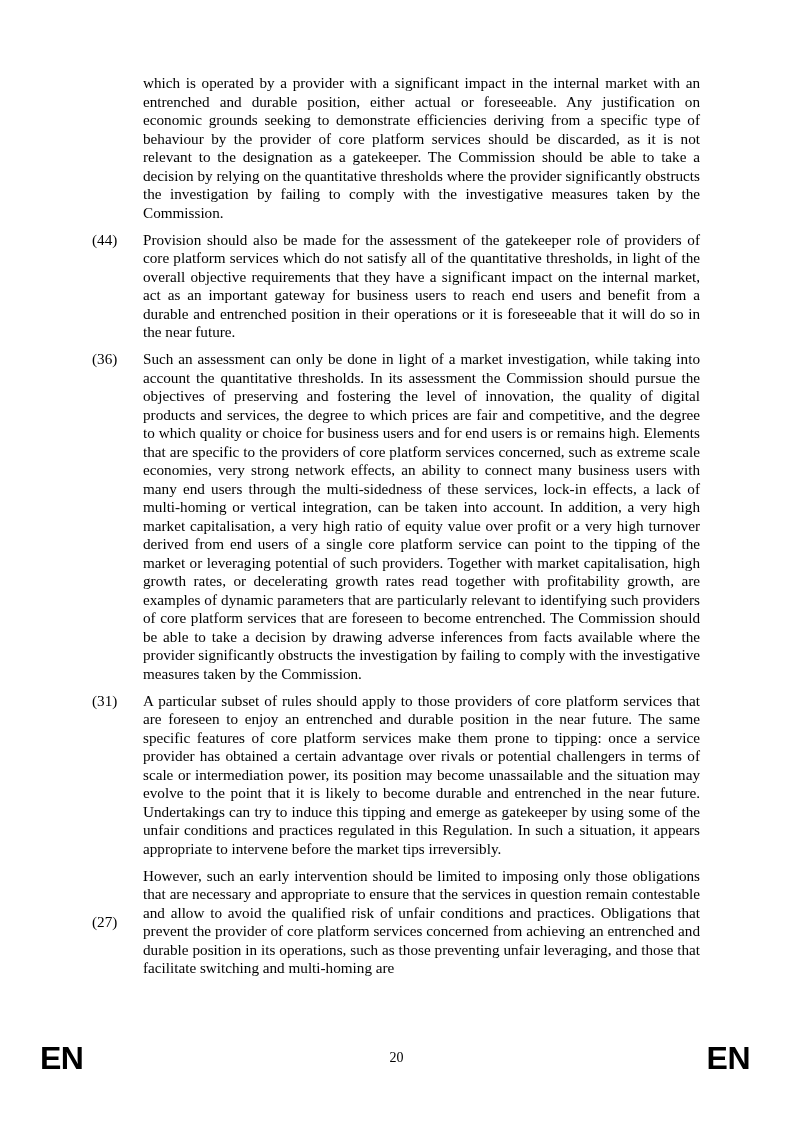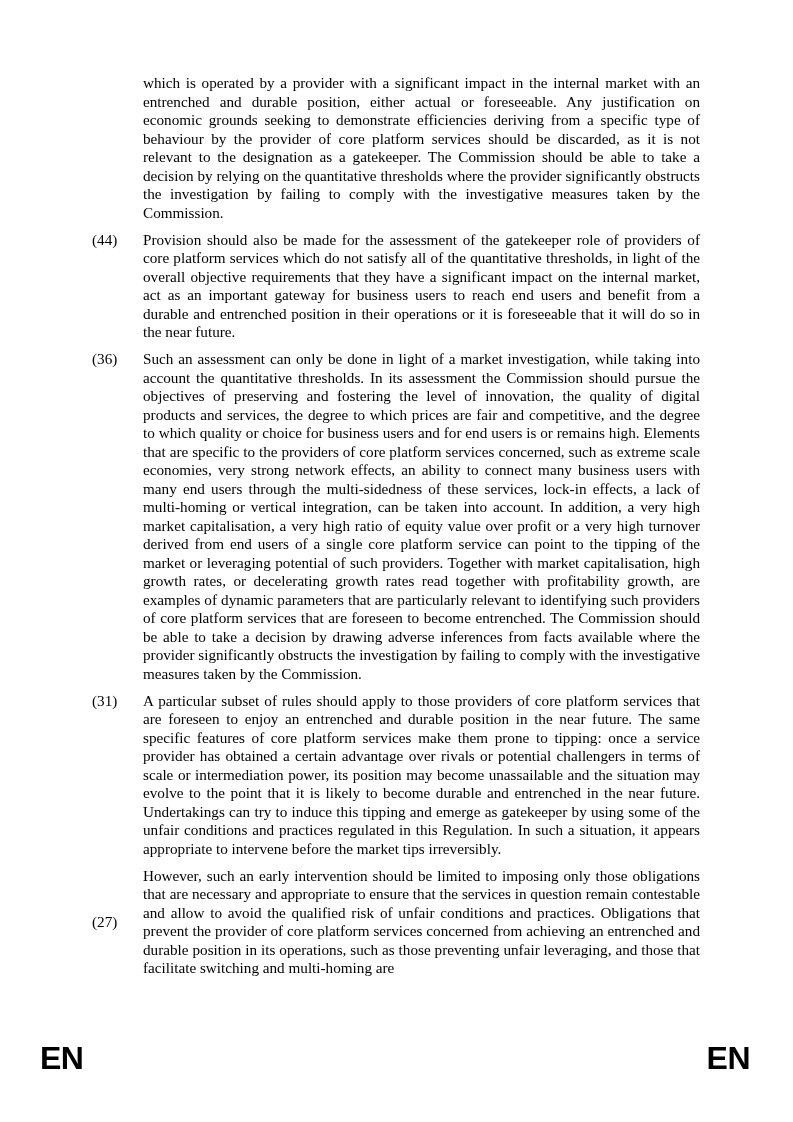--- a/index.html
+++ b/index.html
@@ -91,14 +91,15 @@
     </div>
 
     <div class="para">
       <div class="num">(27)</div>
       <div class="text">However, such an early intervention should be limited to imposing only those obligations that are necessary and appropriate to ensure that the services in question remain contestable and allow to avoid the qualified risk of unfair conditions and practices. Obligations that prevent the provider of core platform services concerned from achieving an entrenched and durable position in its operations, such as those preventing unfair leveraging, and those that facilitate switching and multi-homing are</div>
     </div>
 
   </div>
 
   <div class="footer-en left">EN</div>
+  <div class="footer-page">20</div>
   <div class="footer-en right">EN</div>
 </div>
 
 </body></html>

